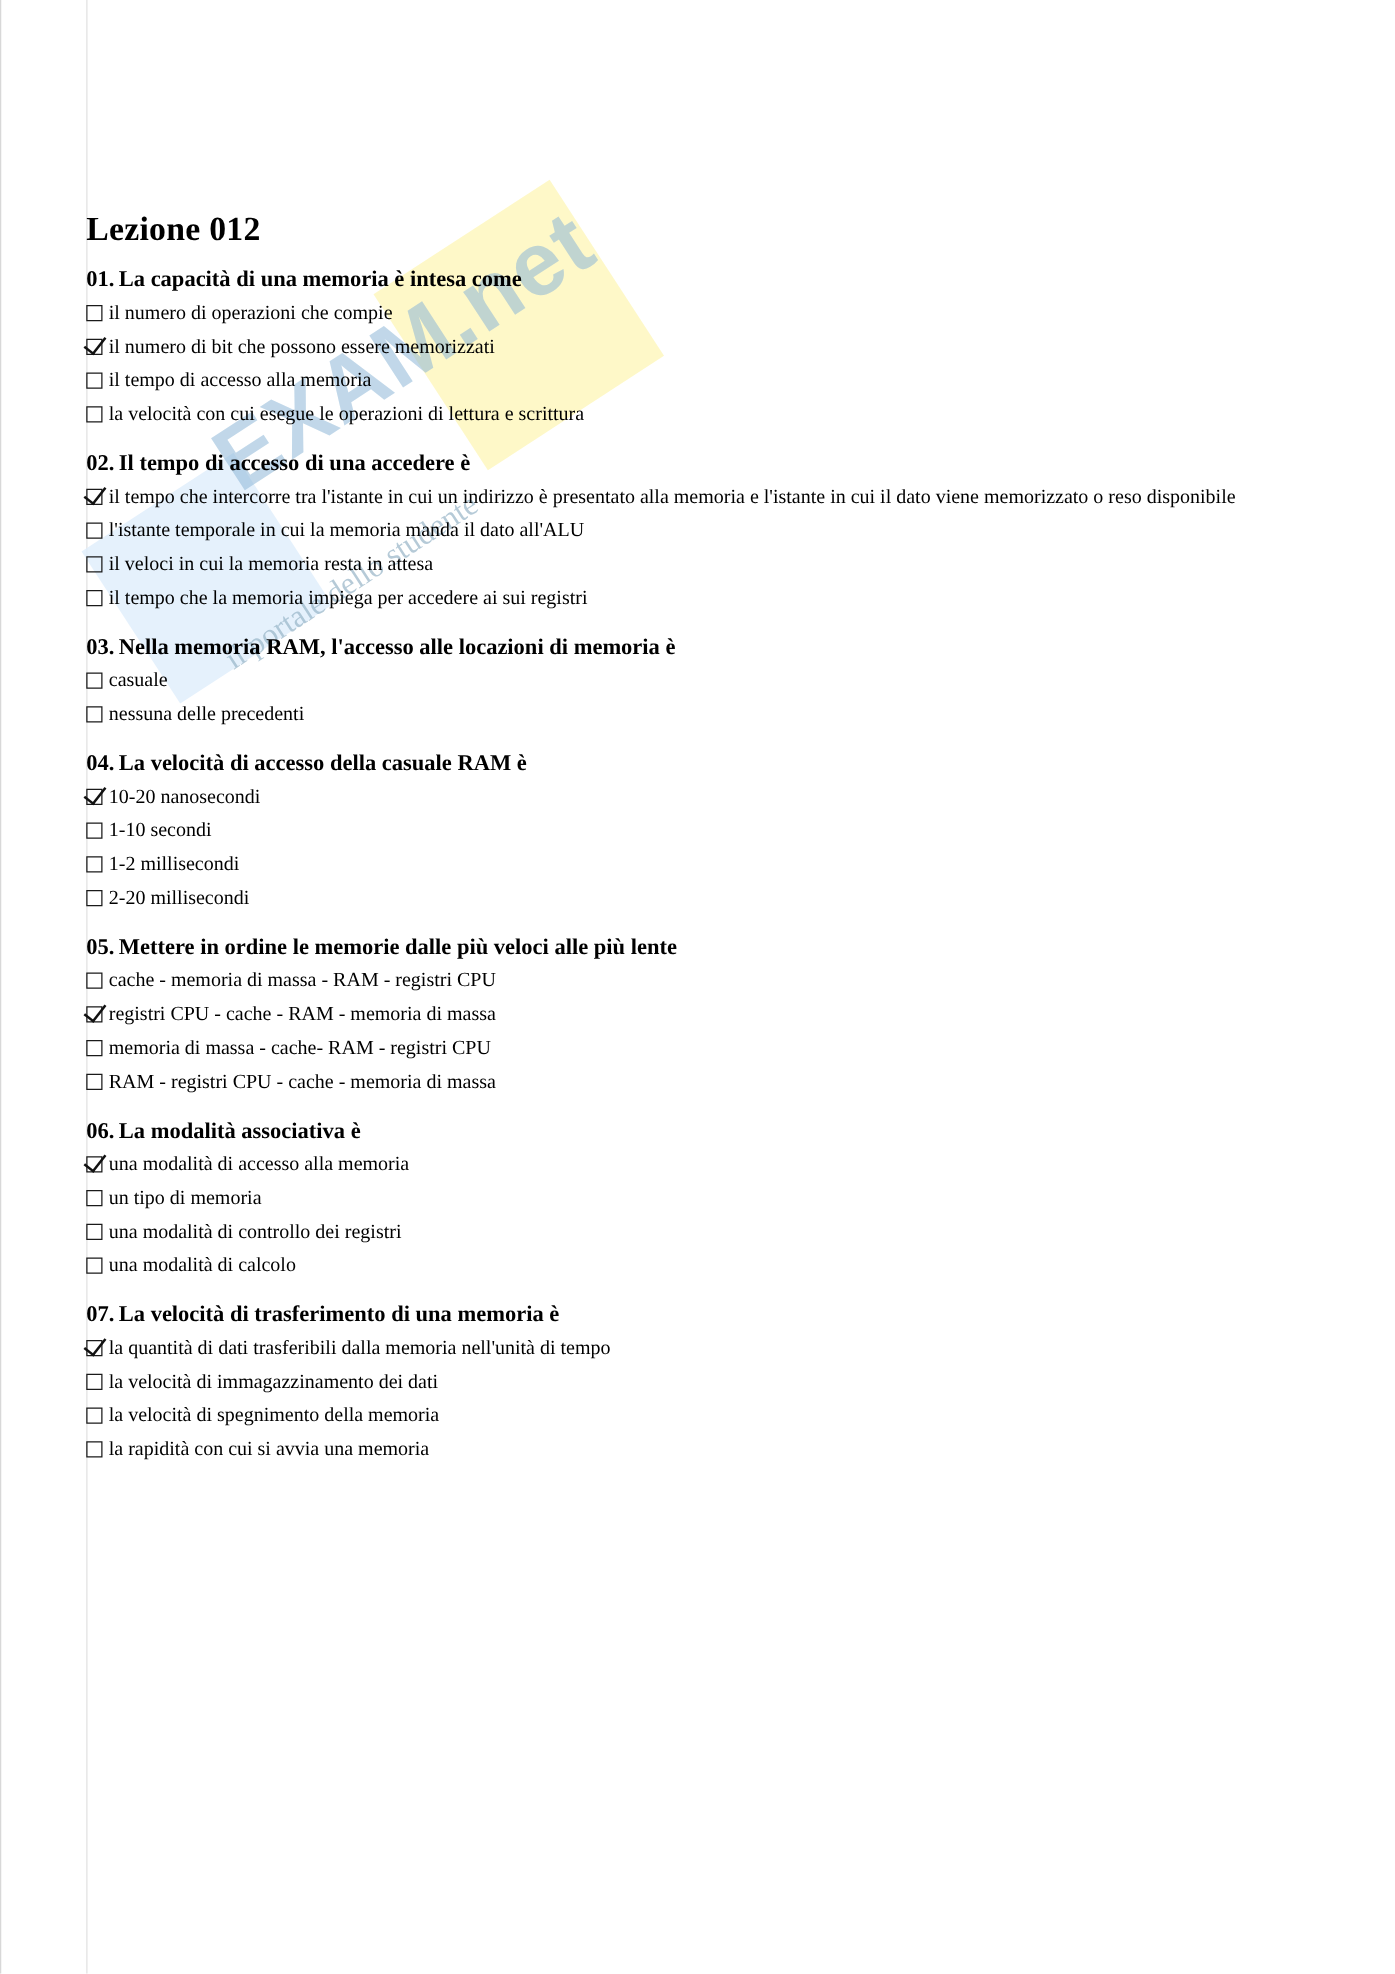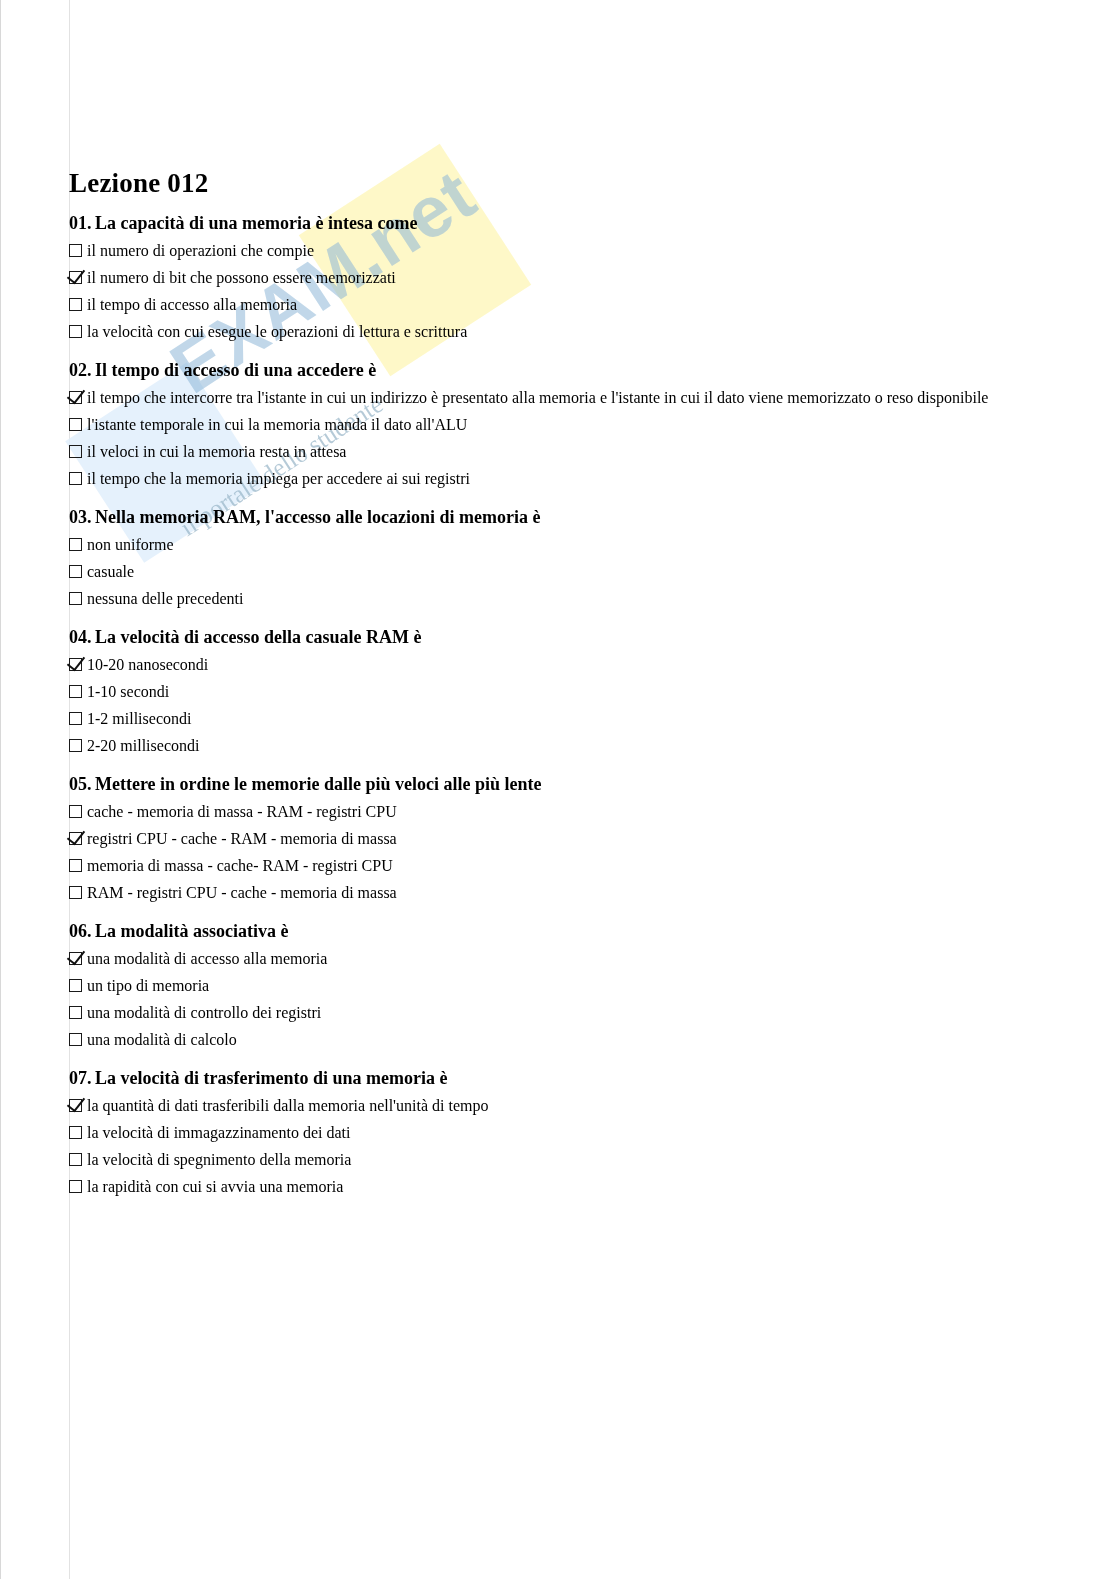--- a/index.html
+++ b/index.html
@@ -185,24 +185,20 @@
           </div>
           <div class="option-row">
             <span class="checkbox"></span>
             <span class="option-text">il tempo che la memoria impiega per accedere ai sui registri</span>
           </div>
         </div>
         <div class="question-block">
           <div class="q-title"><span class="q-num">03.</span><span>Nella memoria RAM, l'accesso alle locazioni di memoria è</span></div>
           <div class="option-row">
             <span class="checkbox"></span>
-            <span class="option-text">non uniforme</span>
-          </div>
-          <div class="option-row">
-            <span class="checkbox"></span>
             <span class="option-text">casuale</span>
           </div>
           <div class="option-row">
             <span class="checkbox"></span>
             <span class="option-text">nessuna delle precedenti</span>
           </div>
         </div>
         <div class="question-block">
           <div class="q-title"><span class="q-num">04.</span><span>La velocità di accesso della casuale RAM è</span></div>
           <div class="option-row">

